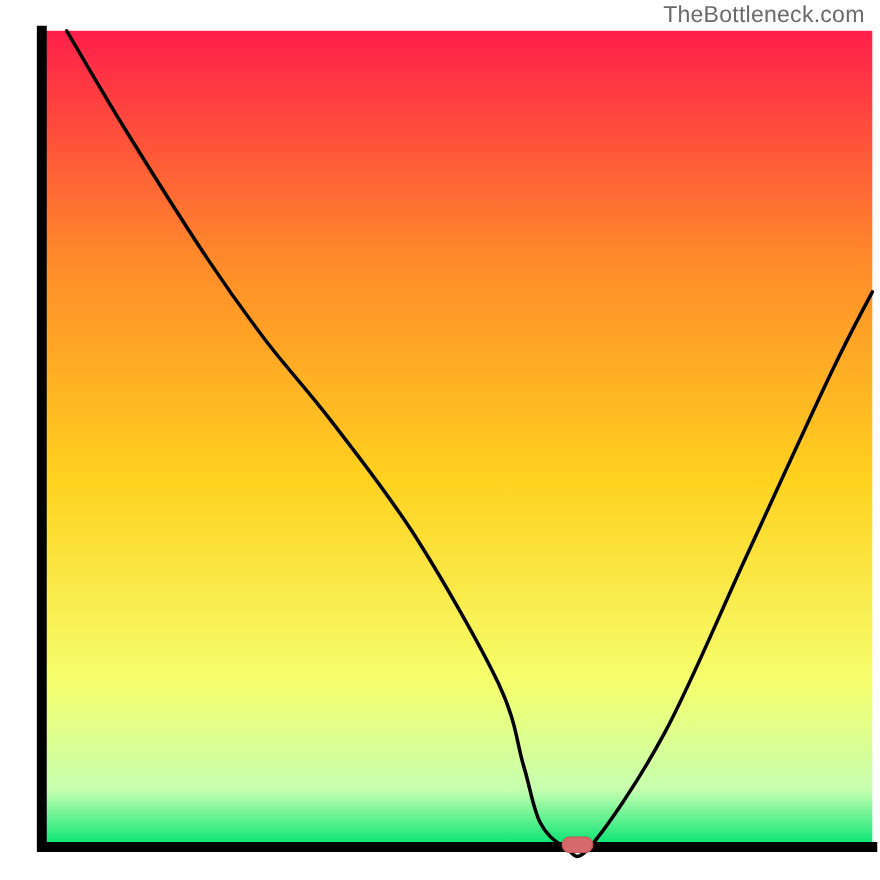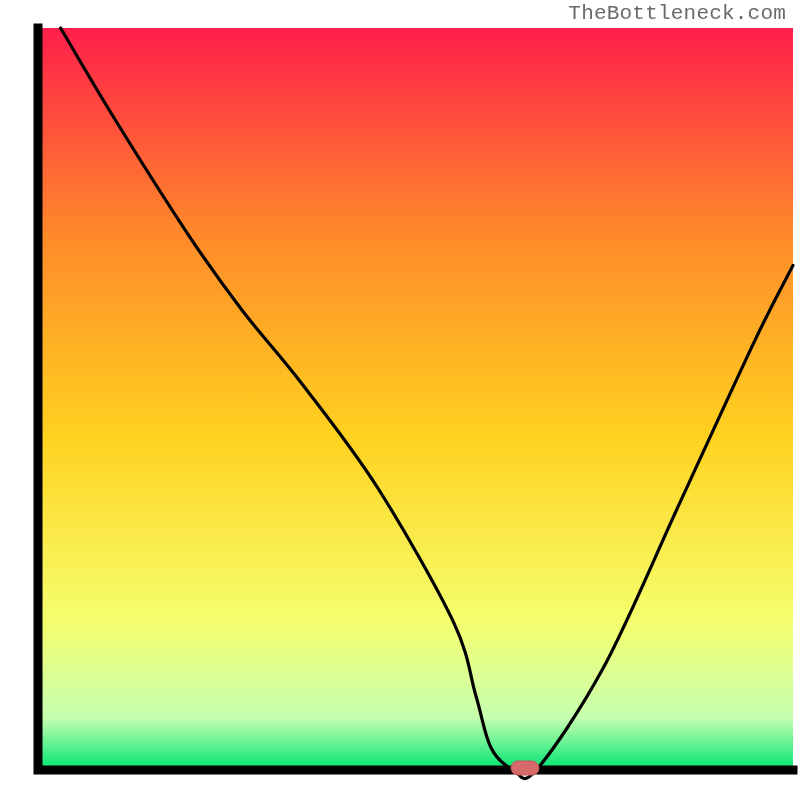--- a/index.html
+++ b/index.html
@@ -8,21 +8,20 @@
     width: 800px;
     height: 800px;
     background: #ffffff;
     font-family: Arial, Helvetica, sans-serif;
     overflow: hidden;
   }
   .frame {
     position: relative;
     width: 800px;
     height: 800px;
-    font-family: Liberation Mono, monospace;
   }
   .watermark {
     position: absolute;
     top: 2px;
     right: 14px;
     font-size: 21px;
     color: #6a6a6a;
     font-weight: 500;
     letter-spacing: 0.2px;
     z-index: 10;

